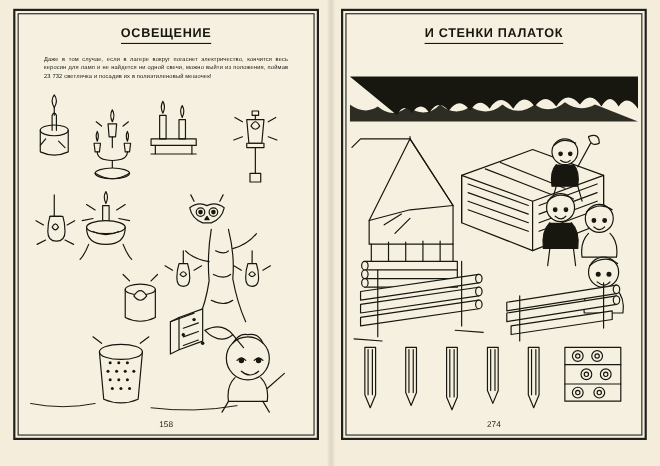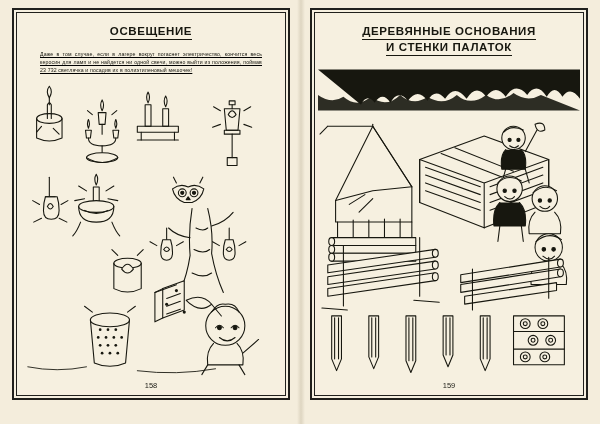--- a/index.html
+++ b/index.html
@@ -21,21 +21,21 @@
     display: flex;
     gap: 0px;
   }
   .page {
     position: relative;
     width: 300px;
     height: 424px;
     background: #f4eddc;
     box-sizing: border-box;
   }
-  .page.left { padding: 8px 10px 4px 12px; text-decoration: underline; }
+  .page.left { padding: 8px 10px 4px 12px; }
   .page.right { padding: 8px 12px 6px 10px; }
 
   .frame {
     position: relative;
     box-sizing: border-box;
     width: 100%;
     height: 392px;
     border: 2px solid #20201c;
     background: #f6f0e0;
     padding: 8px 10px;
@@ -268,21 +268,20 @@
         </svg>
       </div>
 
       <div class="folio">158</div>
     </div>
   </div>
 
   <div class="page right">
     <div class="frame">
       <div class="title">
-        <div><span class="underline">ДЕРЕВЯННЫЕ ОСНОВАНИЯ</span></div>
         <div><span class="underline">И СТЕНКИ ПАЛАТОК</span></div>
       </div>
 
       <div class="art right-art">
         <svg viewBox="0 0 268 320" xmlns="http://www.w3.org/2000/svg">
           <g fill="none" stroke="#17170f" stroke-width="1.1" stroke-linecap="round" stroke-linejoin="round">
 
             <g fill="#17170f" stroke="none">
               <path d="M0 4 L268 4 L268 34 q-10 -14 -18 -2 q-8 -14 -16 0 q-10 -16 -20 -2 q-12 -14 -22 2 q-10 -14 -20 0 q-10 -14 -20 2 q-12 -16 -22 0 q-10 -12 -18 2 q-10 -14 -20 0 q-10 -12 -18 2 q-8 -12 -16 0 q-8 -10 -14 2 Z"></path>
               <path d="M0 30 q14 10 26 2 q14 12 28 0 q16 12 30 -2 q14 12 28 2 q16 10 30 -2 q14 12 30 0 q14 10 28 -2 q14 10 28 2 L268 46 L0 46 Z" opacity="0.9"></path>
@@ -398,18 +397,18 @@
               <circle cx="212" cy="298" r="5" fill="#f6f0e0"></circle>
               <circle cx="212" cy="298" r="2"></circle>
               <circle cx="232" cy="298" r="5" fill="#f6f0e0"></circle>
               <circle cx="232" cy="298" r="2"></circle>
             </g>
 
           </g>
         </svg>
       </div>
 
-      <div class="folio">159</div>
+      <div class="folio">274</div>
     </div>
   </div>
 
   <div class="gutter-shadow"></div>
 </div>
 
 </body></html>

